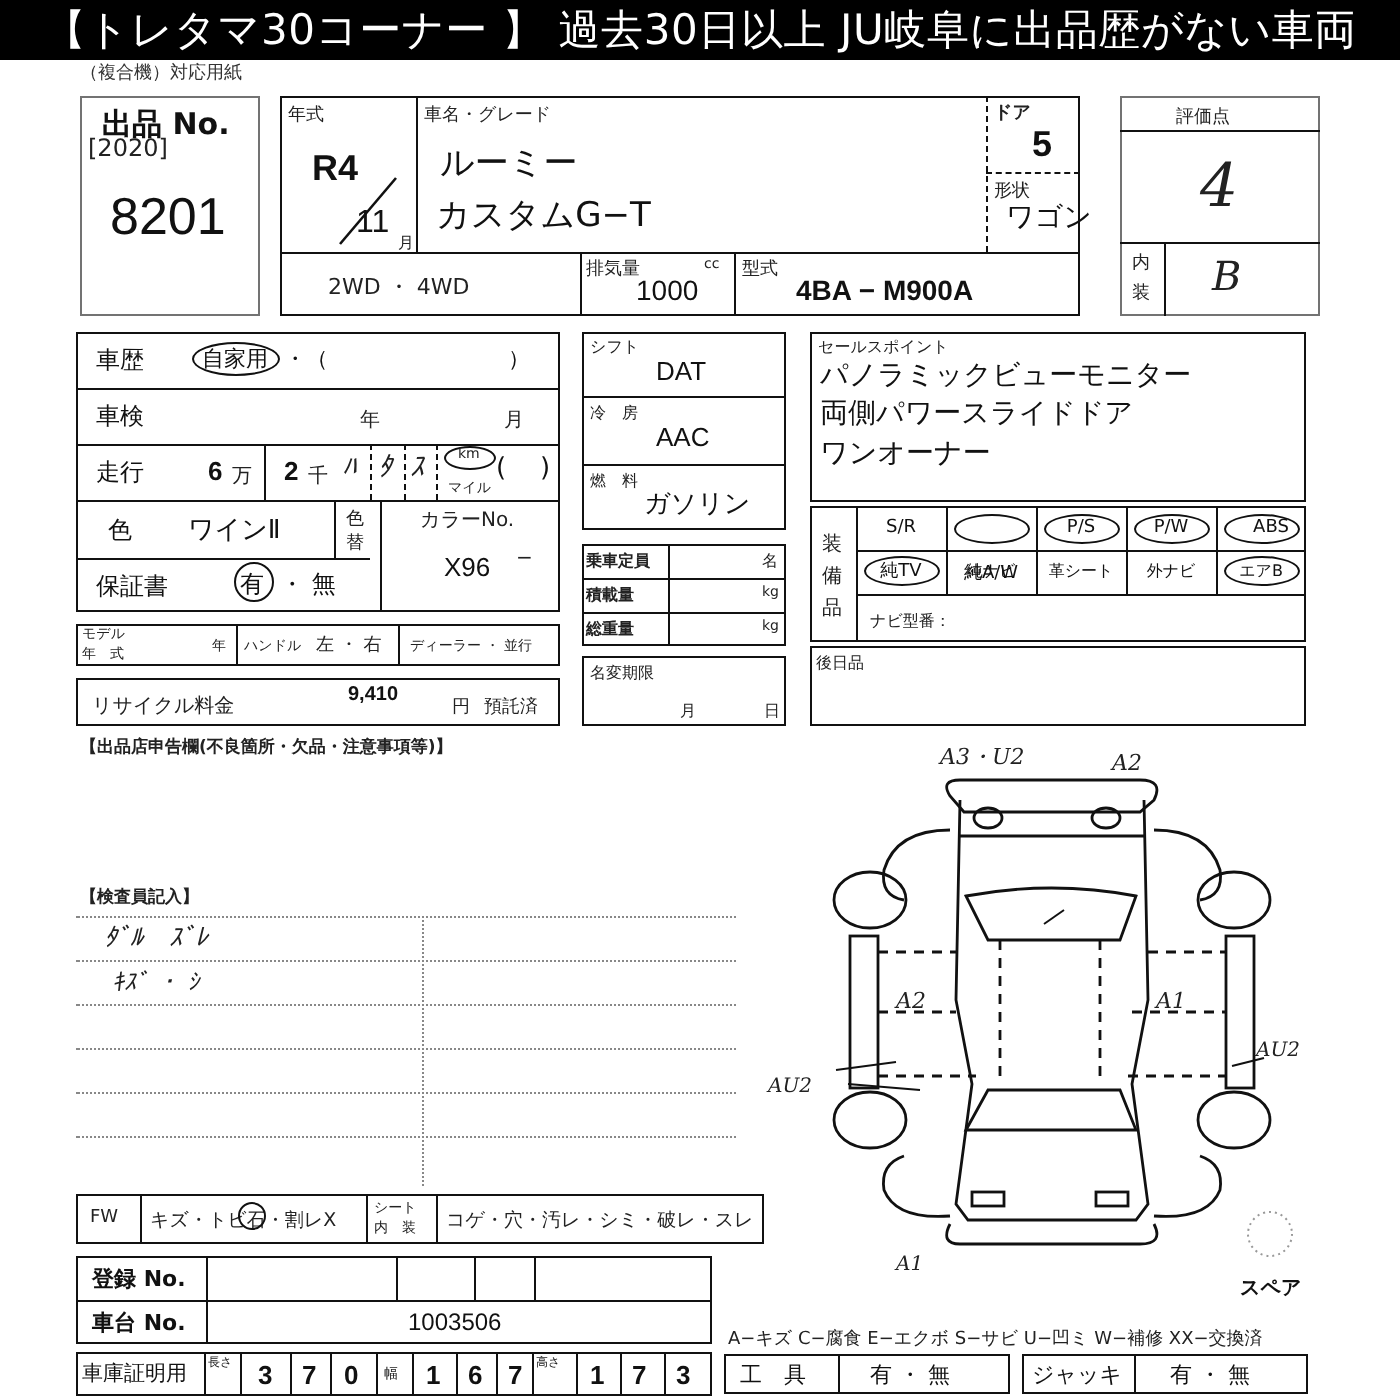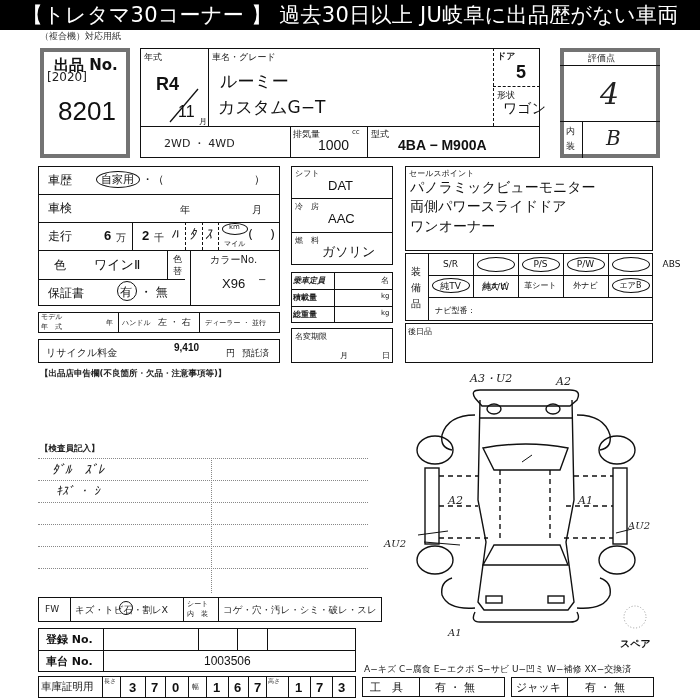--- a/index.html
+++ b/index.html
@@ -3,21 +3,21 @@
 <meta charset="utf-8">
 <style>
   * { box-sizing: border-box; margin: 0; padding: 0; }
   html, body { width: 700px; height: 700px; background: #fff; overflow: hidden; }
   body { font-family: "DejaVu Sans", sans-serif; color: #111; position: relative; }
   .abs { position: absolute; }
   .banner { left: 0; top: 0; width: 700px; height: 30px; background: #000; color: #fff;
     font-size: 21px; line-height: 30px; padding-left: 22px; white-space: nowrap; letter-spacing: 0.3px; }
   .subnote { left: 40px; top: 30px; font-size: 9px; color: #333; }
   .box { position: absolute; border: 1.5px solid #111; }
-  .thick { border: 4px solid #737373; }
+  .thick { border: 1px solid #737373; }
   .lbl { position: absolute; font-size: 9px; color: #222; }
   .val { position: absolute; font-family: "Liberation Sans", sans-serif; font-weight: bold; color: #111; }
   .jp { position: absolute; font-size: 15px; color: #111; }
   .hline { position: absolute; border-top: 1.5px solid #111; }
   .vline { position: absolute; border-left: 1.5px solid #111; }
   .dhline { position: absolute; border-top: 1.5px dashed #111; }
   .dvline { position: absolute; border-left: 1.5px dashed #111; }
   .dotline { position: absolute; border-top: 1px dotted #888; }
   .circle { position: absolute; border: 1.5px solid #111; border-radius: 50%; }
   .hand { position: absolute; font-family: "DejaVu Serif", serif; font-style: italic; color: #222; }
@@ -150,21 +150,21 @@
 <div class="val" style="left:328px;top:178px;font-size:13px;font-weight:normal;">DAT</div>
 <div class="lbl" style="left:295px;top:201px;font-size:8px;">冷　房</div>
 <div class="val" style="left:328px;top:211px;font-size:13px;font-weight:normal;">AAC</div>
 <div class="lbl" style="left:295px;top:235px;font-size:8px;">燃　料</div>
 <div class="jp" style="left:322px;top:243px;font-size:13px;">ガソリン</div>
 
 <div class="box" style="left:291px;top:272px;width:102px;height:51px;"></div>
 <div class="hline" style="left:291px;top:289px;width:102px;"></div>
 <div class="hline" style="left:291px;top:306px;width:102px;"></div>
 <div class="vline" style="left:334px;top:272px;height:51px;"></div>
-<div class="lbl" style="left:293px;top:275px;font-size:8px;font-weight:bold;font-style:italic;">乗車定員</div>
+<div class="lbl" style="left:293px;top:275px;font-size:8px;font-weight:bold;">乗車定員</div>
 <div class="lbl" style="left:381px;top:275px;font-size:8px;">名</div>
 <div class="lbl" style="left:293px;top:292px;font-size:8px;font-weight:bold;">積載量</div>
 <div class="lbl" style="left:381px;top:292px;font-size:7px;">kg</div>
 <div class="lbl" style="left:293px;top:309px;font-size:8px;font-weight:bold;">総重量</div>
 <div class="lbl" style="left:381px;top:309px;font-size:7px;">kg</div>
 
 <div class="box" style="left:291px;top:328px;width:102px;height:35px;"></div>
 <div class="lbl" style="left:295px;top:331px;font-size:8px;">名変期限</div>
 <div class="lbl" style="left:340px;top:350px;font-size:8px;">月</div>
 <div class="lbl" style="left:382px;top:350px;font-size:8px;">日</div>
@@ -188,21 +188,21 @@
 <div class="lbl" style="left:411px;top:297px;font-size:10px;">品</div>
 
 <div class="equip-cell" style="left:428px;top:252px;width:45px;font-size:9px;line-height:24px;">S/R</div>
 <div class="equip-oval" style="left:477px;top:257px;width:38px;height:15px;"></div>
 <div class="equip-cell" style="left:473px;top:252px;width:45px;font-size:9px;line-height:24px;margin-top:23px;">純A/W</div>
 <div class="equip-oval" style="left:522px;top:257px;width:38px;height:15px;"></div>
 <div class="equip-cell" style="left:518px;top:252px;width:45px;font-size:9px;line-height:24px;">P/S</div>
 <div class="equip-oval" style="left:567px;top:257px;width:38px;height:15px;"></div>
 <div class="equip-cell" style="left:563px;top:252px;width:45px;font-size:9px;line-height:24px;">P/W</div>
 <div class="equip-oval" style="left:612px;top:257px;width:38px;height:15px;"></div>
-<div class="equip-cell" style="left:644px;top:252px;width:55px;font-size:9px;line-height:24px;">ABS</div>
+<div class="equip-cell" style="left:608px;top:252px;width:55px;font-size:9px;line-height:24px;">ABS</div>
 
 <div class="equip-oval" style="left:432px;top:278px;width:38px;height:15px;"></div>
 <div class="equip-cell" style="left:428px;top:274px;width:45px;font-size:9px;line-height:24px;">純TV</div>
 <div class="equip-cell" style="left:473px;top:274px;width:45px;font-size:8px;line-height:24px;">純ナビ</div>
 <div class="equip-cell" style="left:518px;top:274px;width:45px;font-size:8px;line-height:24px;">革シート</div>
 <div class="equip-cell" style="left:563px;top:274px;width:45px;font-size:8px;line-height:24px;">外ナビ</div>
 <div class="equip-oval" style="left:612px;top:278px;width:38px;height:15px;"></div>
 <div class="equip-cell" style="left:608px;top:274px;width:45px;font-size:8px;line-height:24px;">エアB</div>
 <div class="lbl" style="left:435px;top:305px;font-size:8px;">ナビ型番：</div>
 

